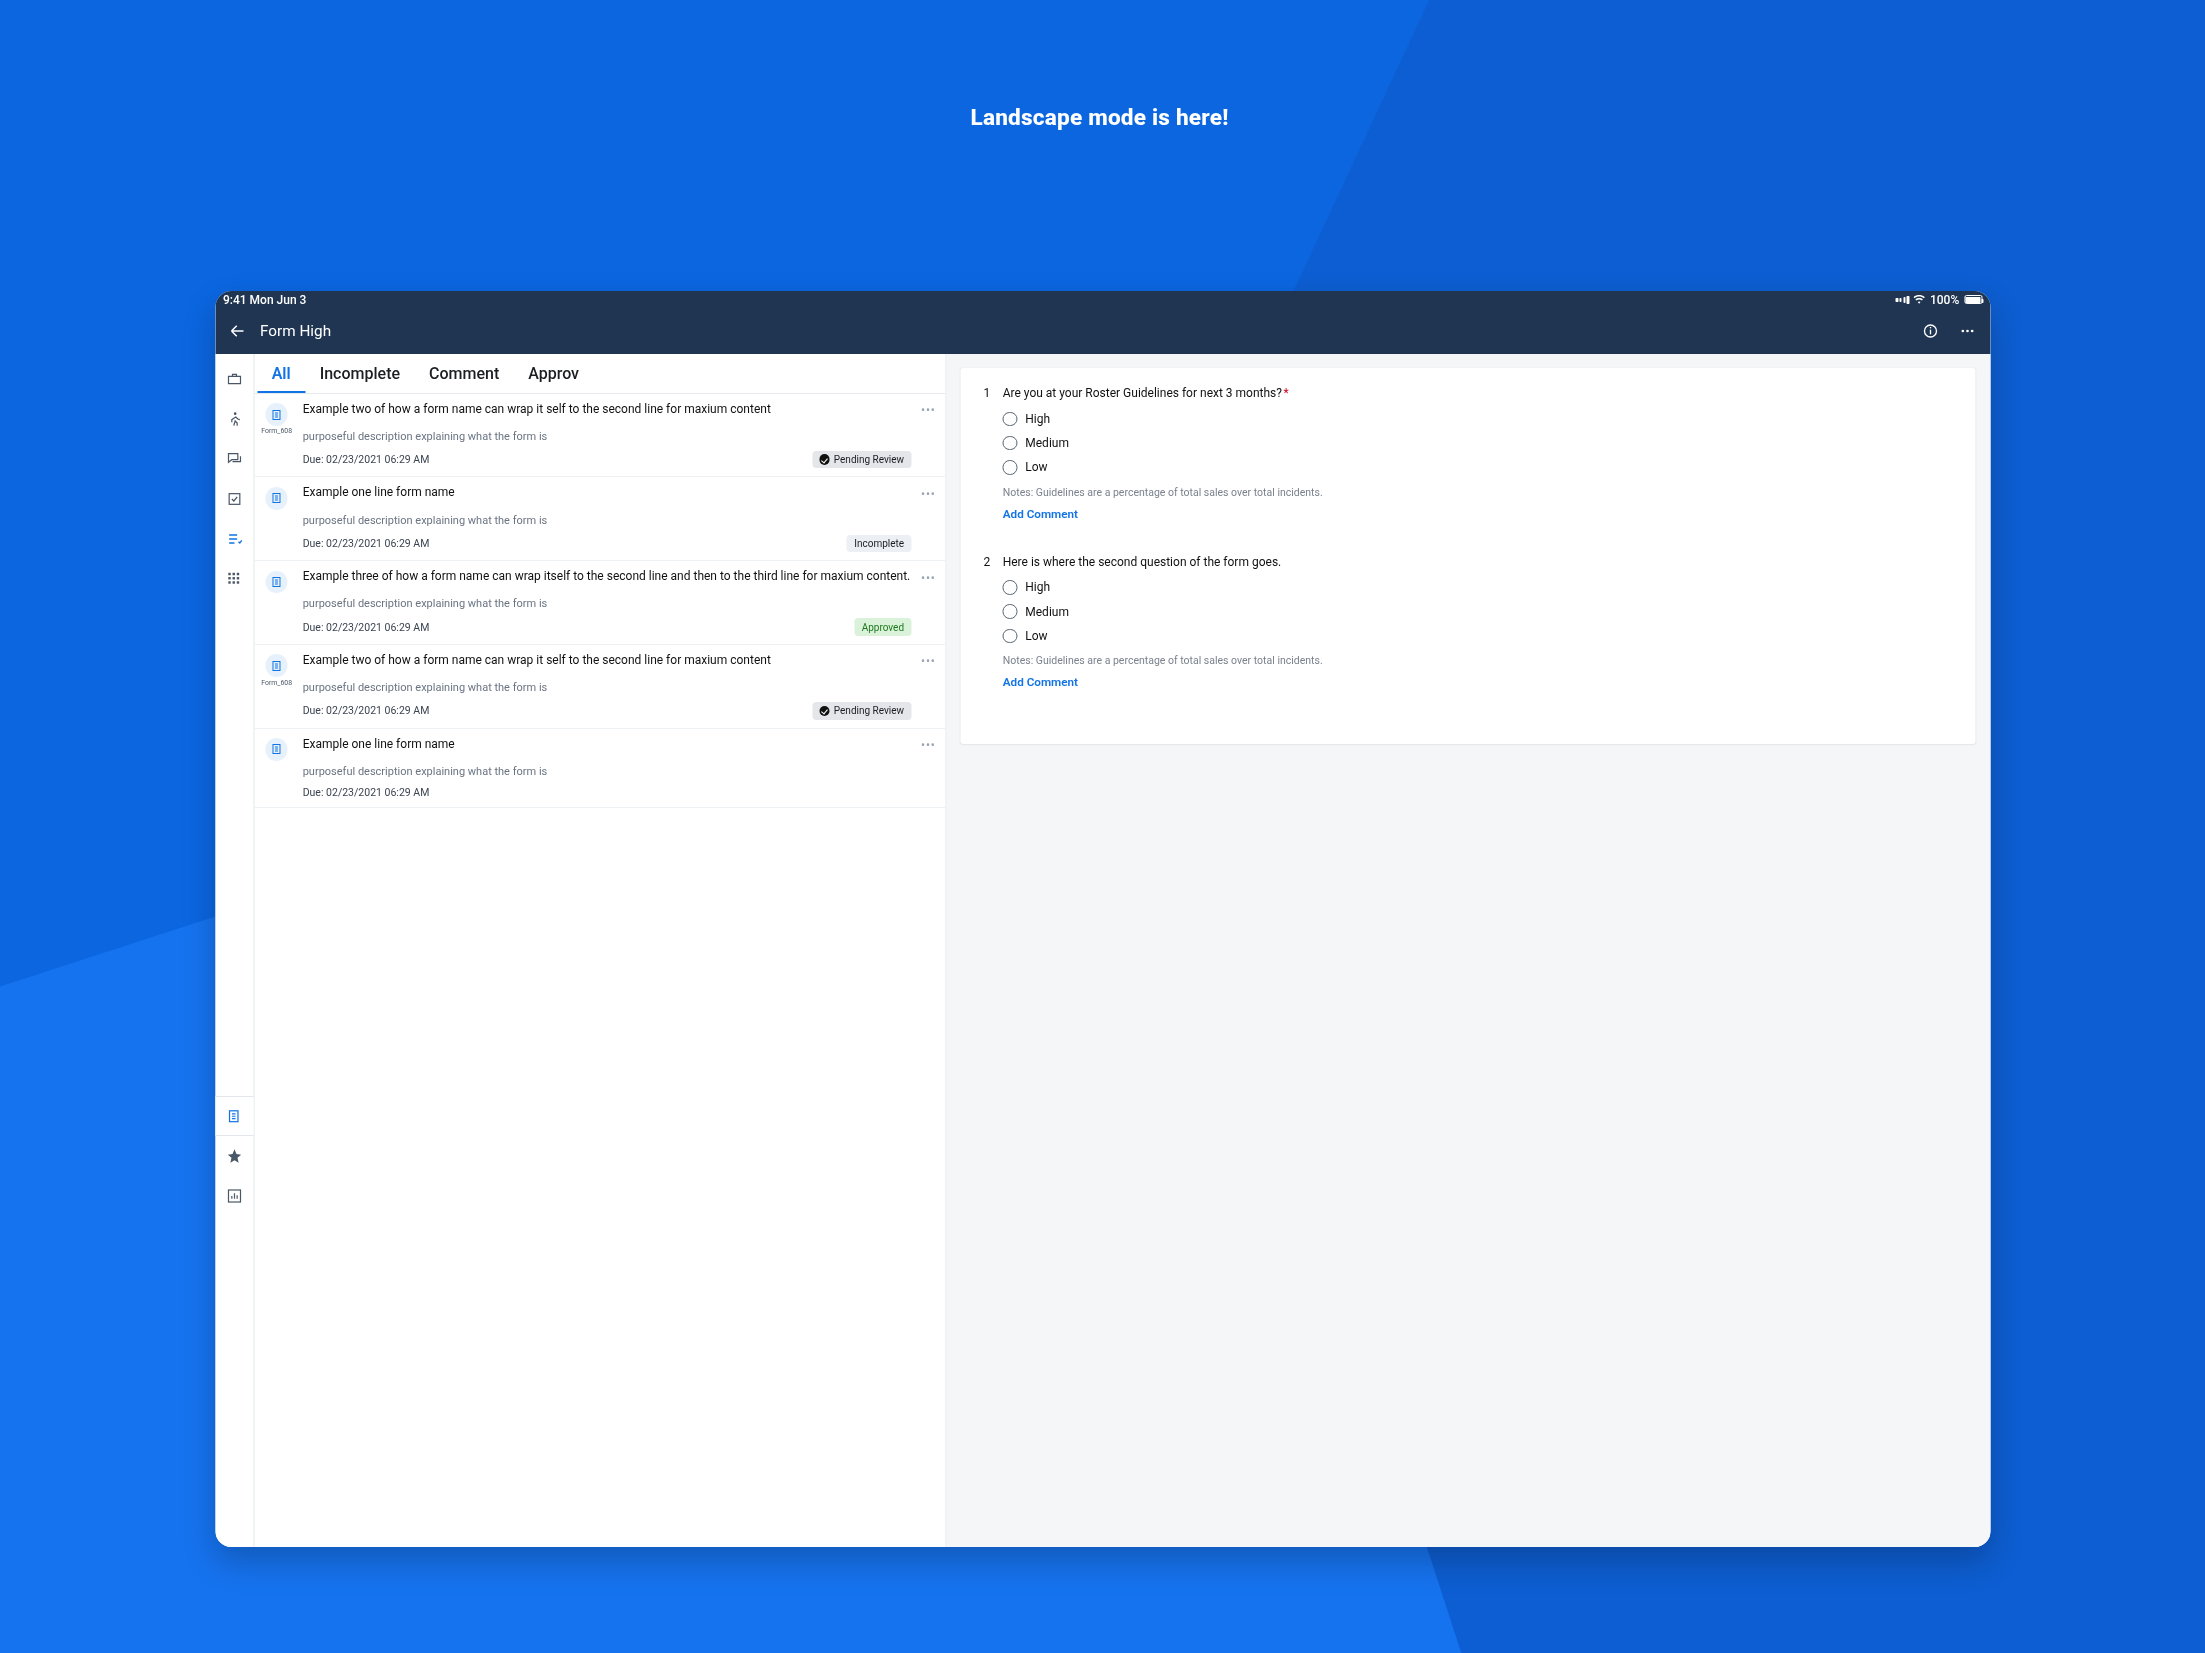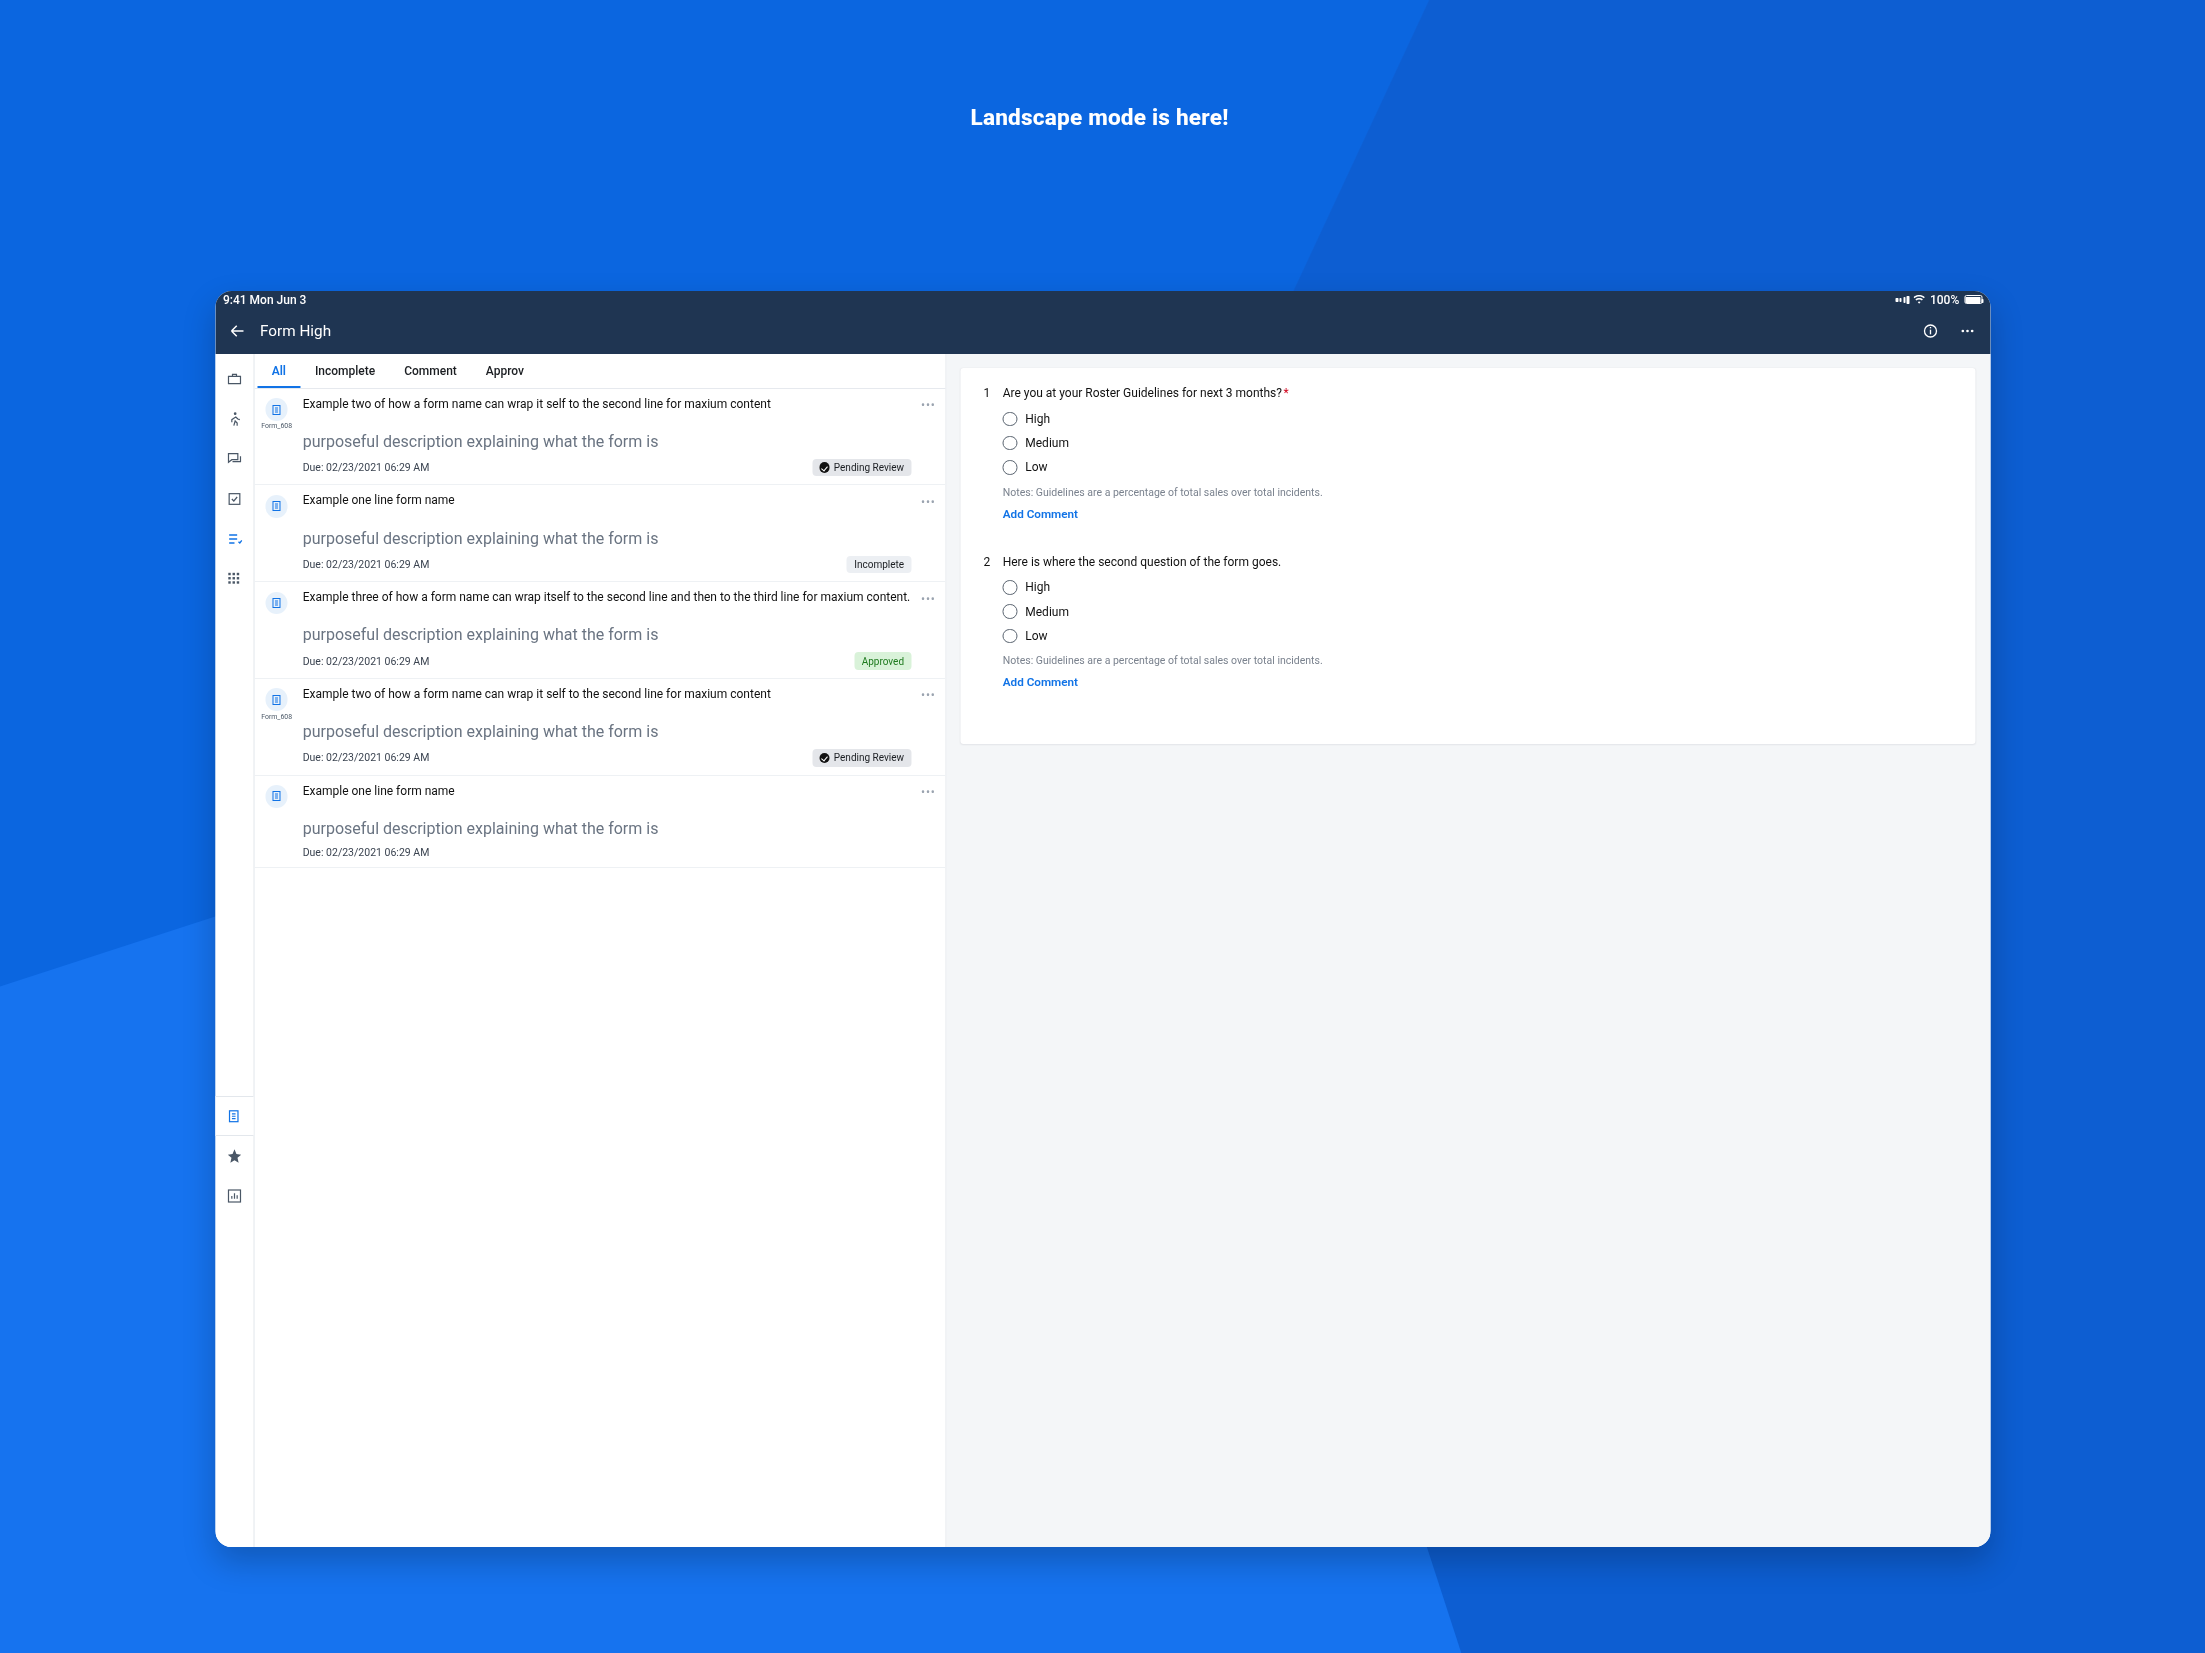--- a/index.html
+++ b/index.html
@@ -156,21 +156,21 @@
     min-width: 0;
   }
   .tabs {
     display: flex;
     border-bottom: 0.8px solid #e6e9ee;
     padding-left: 3.2px;
     overflow: hidden;
   }
   .tab {
     padding: 9.7px 14.5px 8px;
-    font-size: 12px;
+    font-size: 16px;
     color: #1b1e22;
     cursor: pointer;
     white-space: nowrap;
     font-weight: 600;
   }
   .tab:not(.active){ font-weight: 500;}
   .tab.active {
     color: #1173e6;
     border-bottom: 2.4px solid #1173e6;
   }
@@ -200,21 +200,21 @@
     width: 100%;
   }
   .doc-icon {
     width: 22.6px; height: 22.6px; border-radius: 50%;
     background: #e7f1fb;
     display: flex; align-items: center; justify-content: center;
     color: #1173e6;
   }
   .form-main { flex: 1; min-width: 0; }
   .form-title { font-size: 12px; color: #111; line-height: 1.28; }
-  .form-desc { font-size: 16px; color: #6a7482; margin-top: 20px; }
+  .form-desc { font-size: 11px; color: #6a7482; margin-top: 13px; }
   .form-meta {
     display: flex; align-items: center; justify-content: space-between;
     margin-top: 8px;
   }
   .due { font-size: 10.5px; color: #3a4350; }
   .badge {
     display: inline-flex; align-items: center; gap: 4px;
     font-size: 10px;
     padding: 3.2px 7.3px;
     border-radius: 4px;

